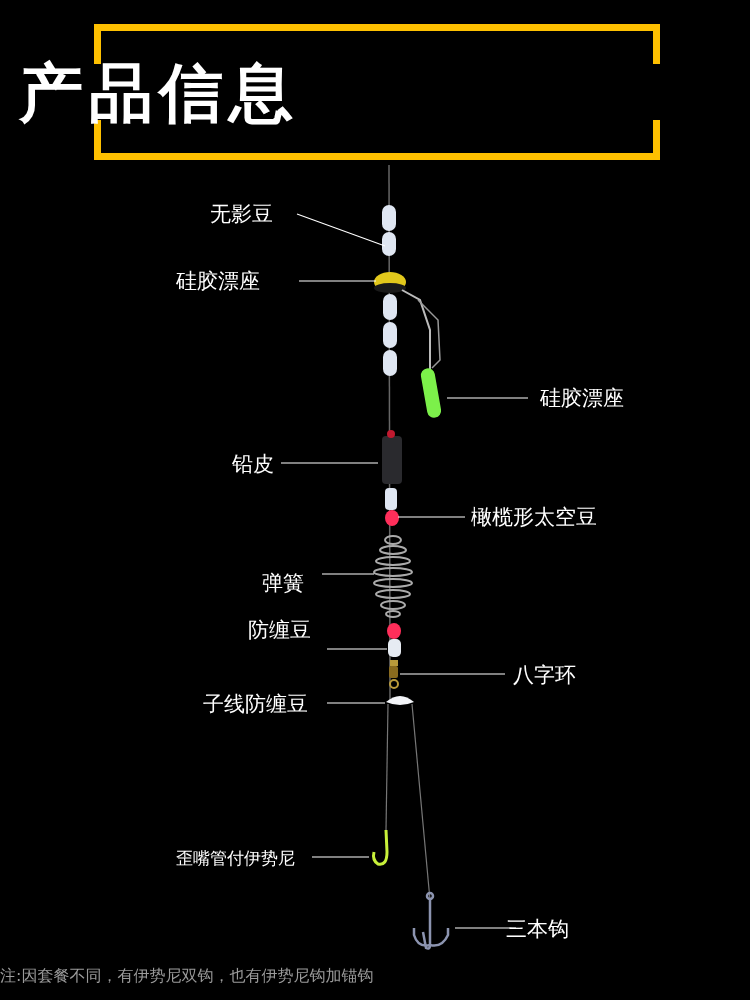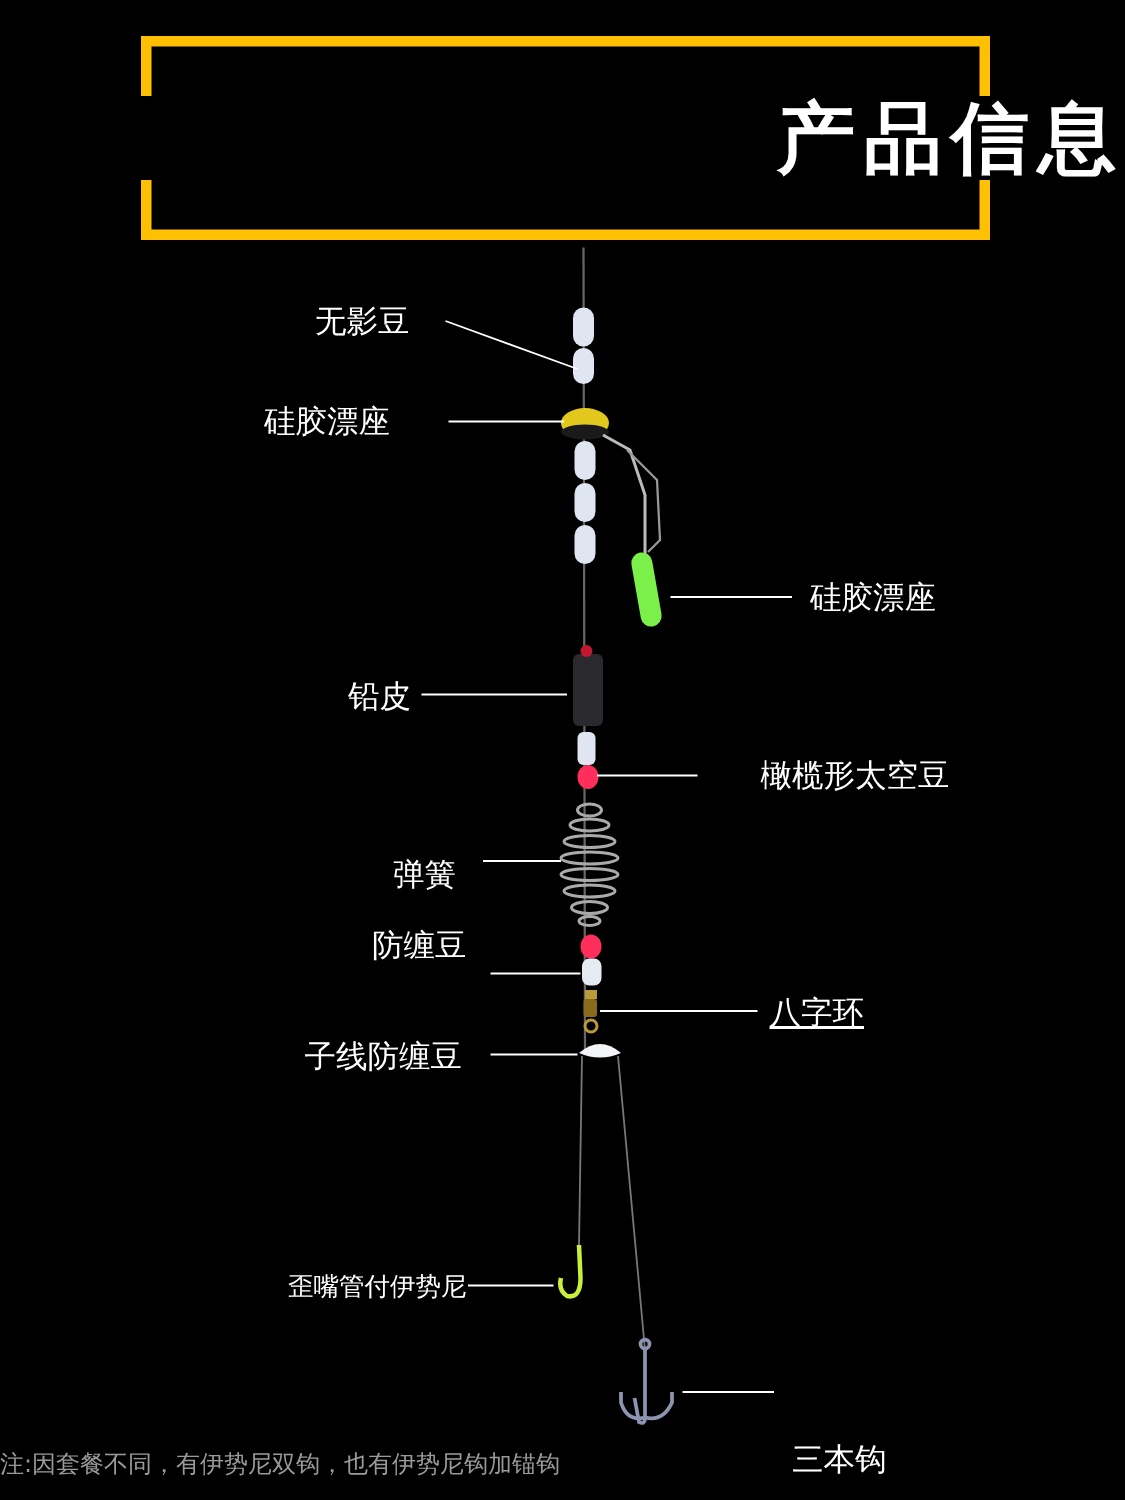--- a/index.html
+++ b/index.html
@@ -1,19 +1,19 @@
 <!DOCTYPE html>
 <html><head>
 <meta charset="utf-8">
 <style>
   html,body{margin:0;padding:0;background:#000;}
   body{width:750px;height:1000px;position:relative;overflow:hidden;font-family:"DejaVu Sans","Liberation Sans",sans-serif;color:#fff;}
   .frame{position:absolute;left:94px;top:24px;width:566px;height:136px;}
   .frame .bar{position:absolute;background:#fec000;}
-  .title{position:absolute;left:0;right:0;top:46px;text-align:right;font-size:52px;font-weight:bold;letter-spacing:6px;color:#fff;line-height:94px;margin-left:19px;}
+  .title{position:absolute;left:0;right:0;top:46px;text-align:left;font-size:64px;font-weight:bold;letter-spacing:6px;color:#fff;line-height:94px;margin-left:19px;}
   .rig{position:absolute;left:0;top:0;width:750px;height:1000px;}
   .label{position:absolute;font-size:21px;color:#fff;white-space:nowrap;line-height:26px;}
   .label.small{font-size:17px;}
   .note{position:absolute;left:0;right:0;top:966px;text-align:left;font-size:16px;color:#9a9a9a;}
 </style>
 </head>
 <body>
 
 <div class="frame">
   <div class="bar" style="left:0;top:0;width:566px;height:7px;"></div>
@@ -96,21 +96,21 @@
     <line x1="327" y1="703" x2="385" y2="703"></line>
     <line x1="312" y1="857" x2="369" y2="857"></line>
     <line x1="455" y1="928" x2="516" y2="928"></line>
   </g>
 </svg>
 
 <div class="label" style="left:210px;top:201px;font-family:Liberation Serif, serif;">无影豆</div>
 <div class="label" style="left:176px;top:268px;">硅胶漂座</div>
 <div class="label" style="left:540px;top:385px;font-family:Liberation Serif, serif;">硅胶漂座</div>
 <div class="label" style="left:232px;top:451px;">铅皮</div>
-<div class="label" style="left:471px;top:504px;margin-left:36px;">橄榄形太空豆</div>
+<div class="label" style="left:471px;top:504px;">橄榄形太空豆</div>
 <div class="label" style="left:262px;top:570px;">弹簧</div>
 <div class="label" style="left:248px;top:617px;">防缠豆</div>
-<div class="label" style="left:513px;top:662px;text-decoration:underline;">八字环</div>
+<div class="label" style="left:513px;top:662px;">八字环</div>
 <div class="label" style="left:203px;top:691px;">子线防缠豆</div>
-<div class="label small" style="left:192px;top:845px;">歪嘴管付伊势尼</div>
-<div class="label" style="left:528px;top:916px;margin-top:44px;">三本钩</div>
+<div class="label small" style="left:176px;top:845px;">歪嘴管付伊势尼</div>
+<div class="label" style="left:506px;top:916px;">三本钩</div>
 
 <div class="note">注:因套餐不同，有伊势尼双钩，也有伊势尼钩加锚钩</div>
 
 </body></html>

